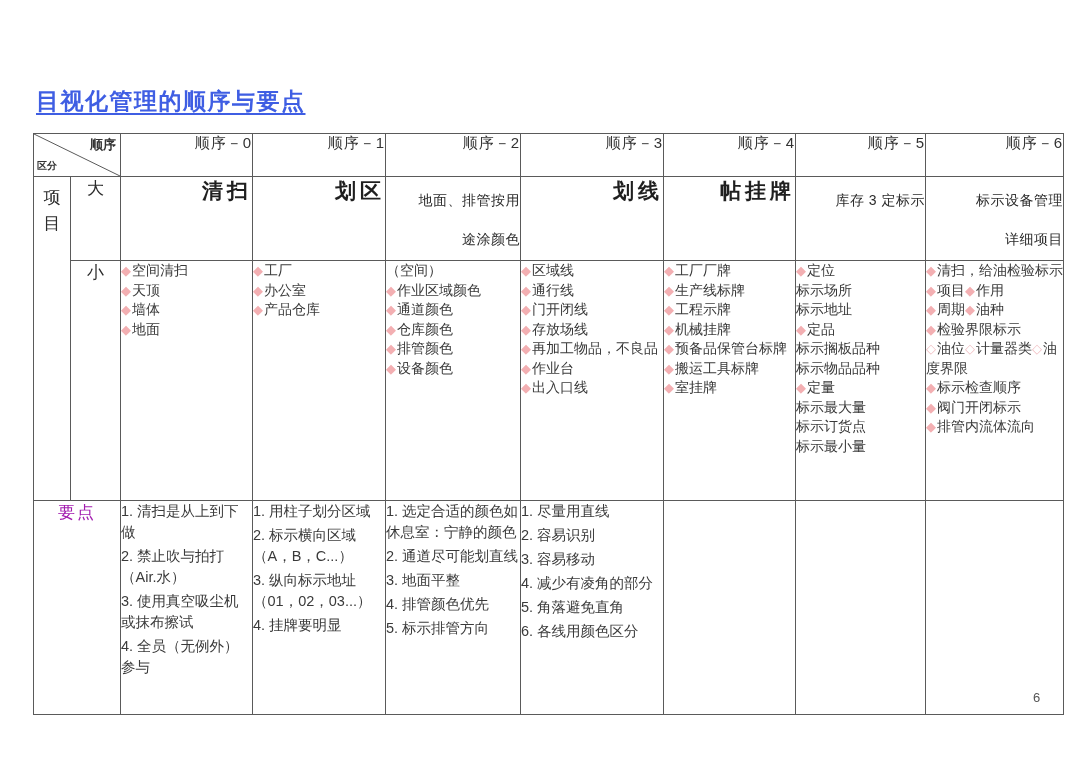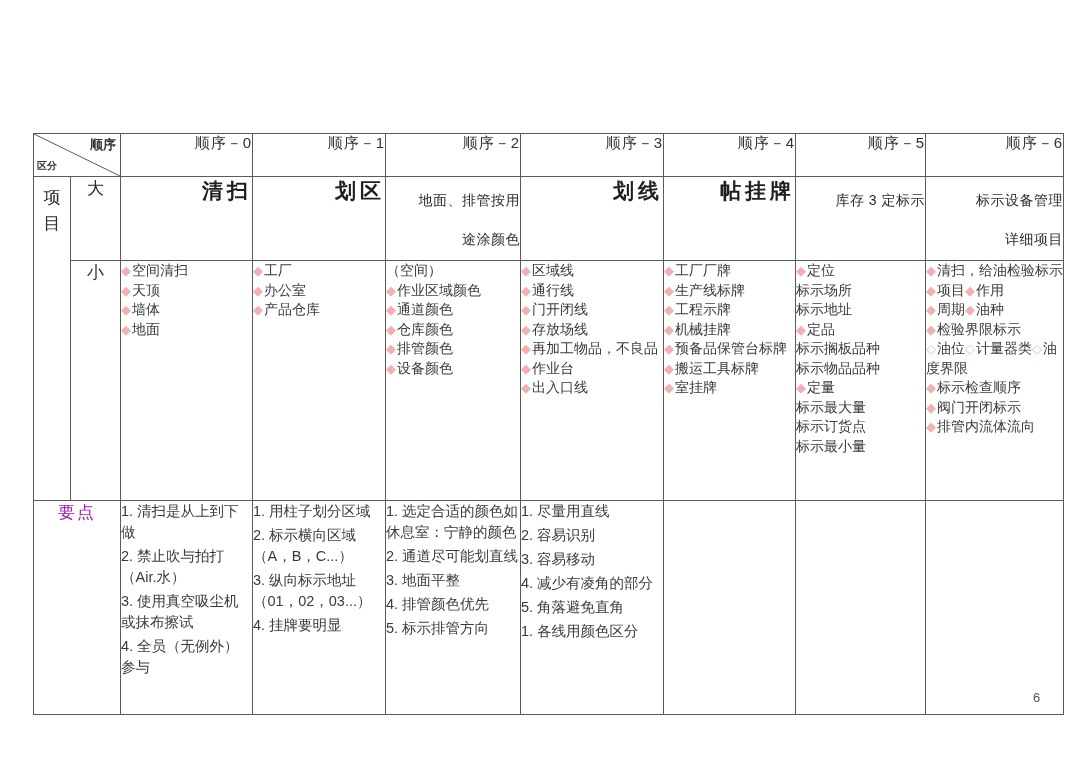--- a/index.html
+++ b/index.html
@@ -52,20 +52,21 @@
   .dia.f{color:var(--diamond-filled,#f3afb2);}
   .dia.o{color:var(--diamond-outline,#f0bcc0);}
 
   .pagenum{position:absolute;left:1033px;top:690px;font-size:13px;color:#555;}
 </style>
 </head>
 <body>
 
 <div class="slide">
 
+  <h1 class="title">目视化管理的顺序与要点</h1>
 
   <table class="vm">
     <colgroup>
       <col style="width:37px">
         <col style="width:50px">
       <col style="width:132px">
         <col style="width:133px">
         <col style="width:135px">
       <col style="width:143px">
         <col style="width:132px">
@@ -203,21 +204,21 @@
             <div class="tline">3.  地面平整</div>
             <div class="tline">4.  排管颜色优先</div>
             <div class="tline">5.  标示排管方向</div>
           </td>
         <td class="kpcell">
             <div class="tline">1.  尽量用直线</div>
             <div class="tline">2.  容易识别</div>
             <div class="tline">3.  容易移动</div>
             <div class="tline">4.  减少有凌角的部分</div>
             <div class="tline">5.  角落避免直角</div>
-            <div class="tline">1.  各线用颜色区分</div>
+            <div class="tline">6.  各线用颜色区分</div>
           </td>
         <td class="kpcell"></td>
         <td class="kpcell"></td>
         <td class="kpcell"></td>
       </tr>
     </tbody>
   </table>
 
   <div class="pagenum">6</div>
 </div>

